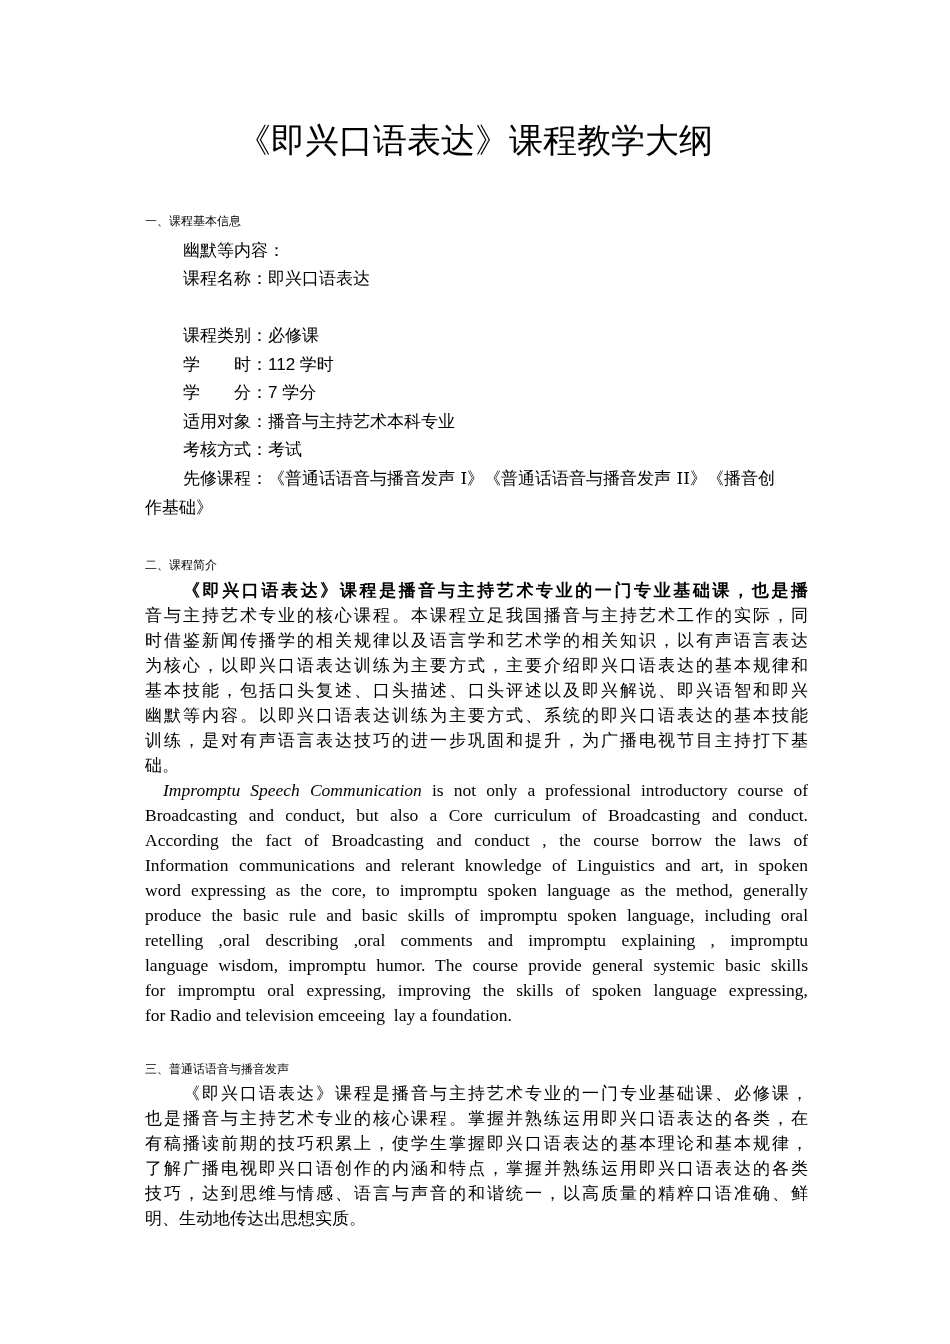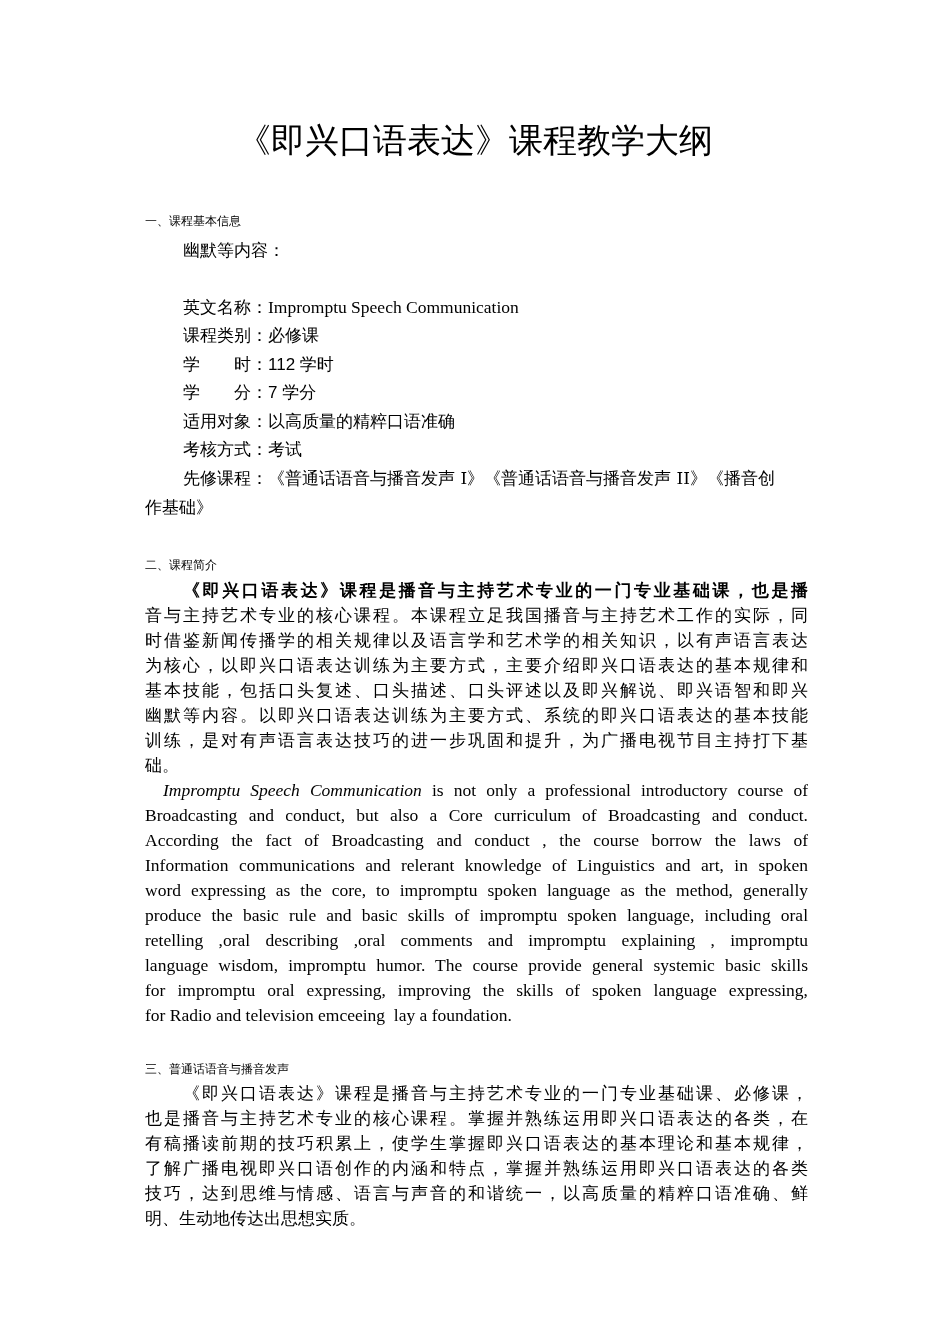--- a/index.html
+++ b/index.html
@@ -20,25 +20,25 @@
 </head>
 <body>
 
 <div class="page">
 
   <div class="title">《即兴口语表达》课程教学大纲</div>
 
   <div class="h" style="top:193px">一、课程基本信息</div>
 
   <div class="line ind" style="top:222px"><span>幽默等内容：</span><span></span></div>
-  <div class="line ind" style="top:279px"><span>英文名称：</span><span class="en">Impromptu Speech Communication</span></div>
+  <div class="line ind" style="top:250px"><span>课程名称：</span><span>即兴口语表达</span></div>
   <div class="line ind" style="top:307px"><span>课程类别：</span><span>必修课</span></div>
   <div class="line ind" style="top:336px"><span>学　　时：</span><span class="num">112 学时</span></div>
   <div class="line ind" style="top:364px"><span>学　　分：</span><span class="num">7 学分</span></div>
-  <div class="line ind" style="top:393px"><span>适用对象：</span><span>以高质量的精粹口语准确</span></div>
+  <div class="line ind" style="top:393px"><span>适用对象：</span><span>播音与主持艺术本科专业</span></div>
   <div class="line ind" style="top:421px"><span>考核方式：</span><span>考试</span></div>
   <div class="line ind" style="top:450px; width:625px;"><span>先修课程：</span><span>《普通话语音与播音发声 I》《普通话语音与播音发声 II》《播音创</span></div>
   <div class="line" style="top:479px">作基础》</div>
 
   <div class="h" style="top:537px">二、课程简介</div>
 
   <div class="line just" style="top:562px; left:183px; width:625px;font-weight:bold;">《即兴口语表达》课程是播音与主持艺术专业的一门专业基础课，也是播</div>
   <div class="line just" style="top:587px">音与主持艺术专业的核心课程。本课程立足我国播音与主持艺术工作的实际，同</div>
   <div class="line just" style="top:612px">时借鉴新闻传播学的相关规律以及语言学和艺术学的相关知识，以有声语言表达</div>
   <div class="line just" style="top:637px">为核心，以即兴口语表达训练为主要方式，主要介绍即兴口语表达的基本规律和</div>

